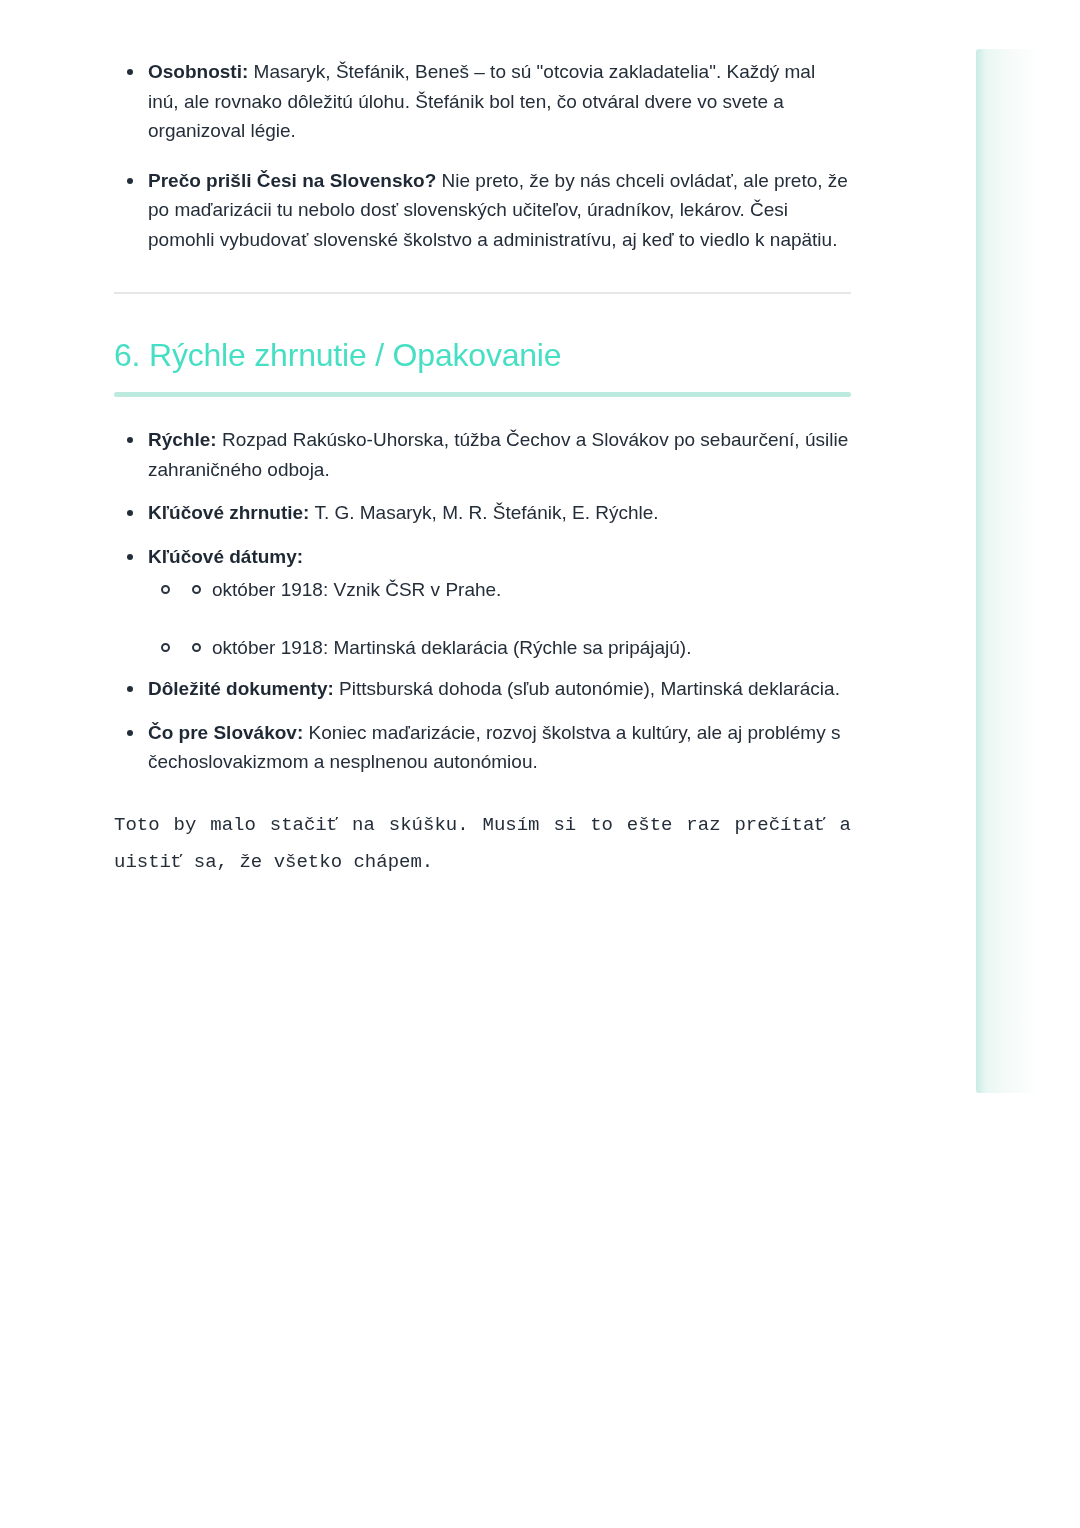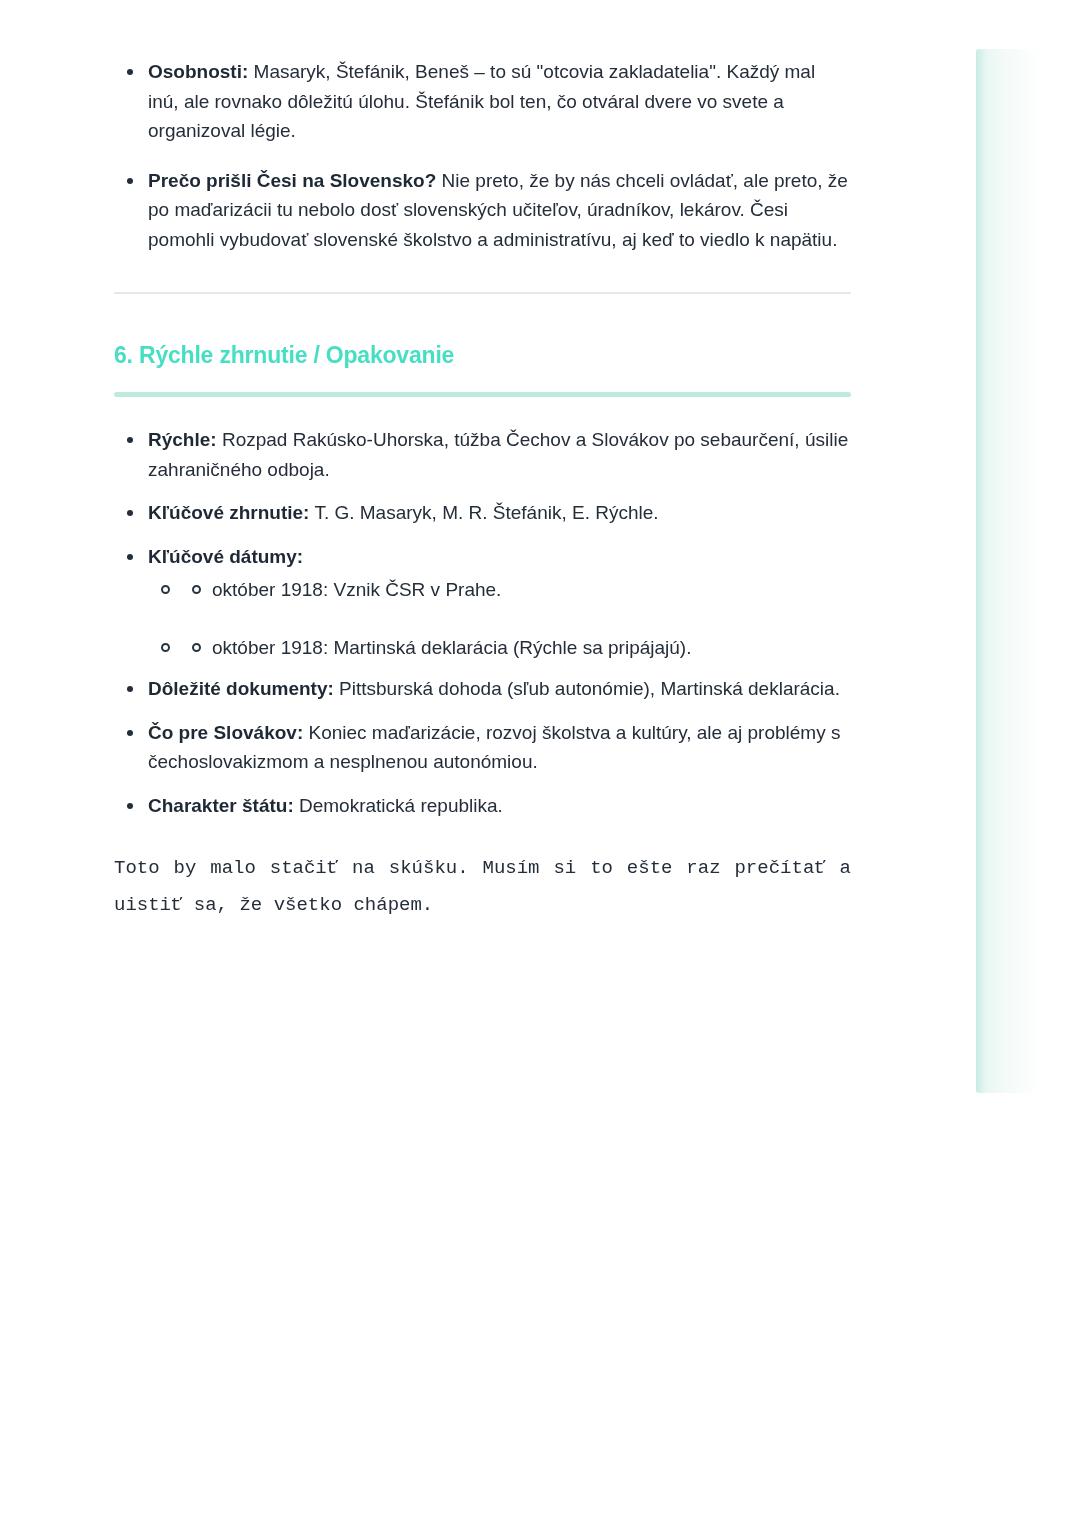--- a/index.html
+++ b/index.html
@@ -51,23 +51,23 @@
     background: #242e3a;
   }
   .label { font-weight: 700; color: #1f2935; }
   .divider {
     border: none;
     border-top: 2px solid #e5e7e9;
     margin-top: 38px;
   }
   .heading {
     margin-top: 40px;
-    font-size: 23px;
+    font-size: 32px;
     line-height: 42px;
-    font-weight: 700;
+    font-weight: 400;
     color: #47dfc4;
     letter-spacing: -0.2px;
   }
   .heading-underline {
     margin-top: 16px;
     height: 5px;
     border-radius: 3px;
     background: #bceade;
   }
   .summary { margin-top: 28px; }
@@ -178,25 +178,19 @@
     
   </li>
 
   <li class="bitem">
     <span class="dot"></span>
     <span class="label">Čo pre Slovákov:</span>
     <span class="btext">Koniec maďarizácie, rozvoj školstva a kultúry, ale aj problémy s čechoslovakizmom a nesplnenou autonómiou.</span>
     
   </li>
 
-  <li class="bitem">
-    <span class="dot"></span>
-    <span class="label">Charakter štátu:</span>
-    <span class="btext">Demokratická republika.</span>
-    
-  </li>
 </ul>
 
     <p class="closing">Toto by malo stačiť na skúšku. Musím si to ešte raz prečítať a uistiť sa, že všetko chápem.</p>
   </div>
 
   <div class="footer">(c) Knowunity 2025</div>
 </div>
 
 </body></html>

